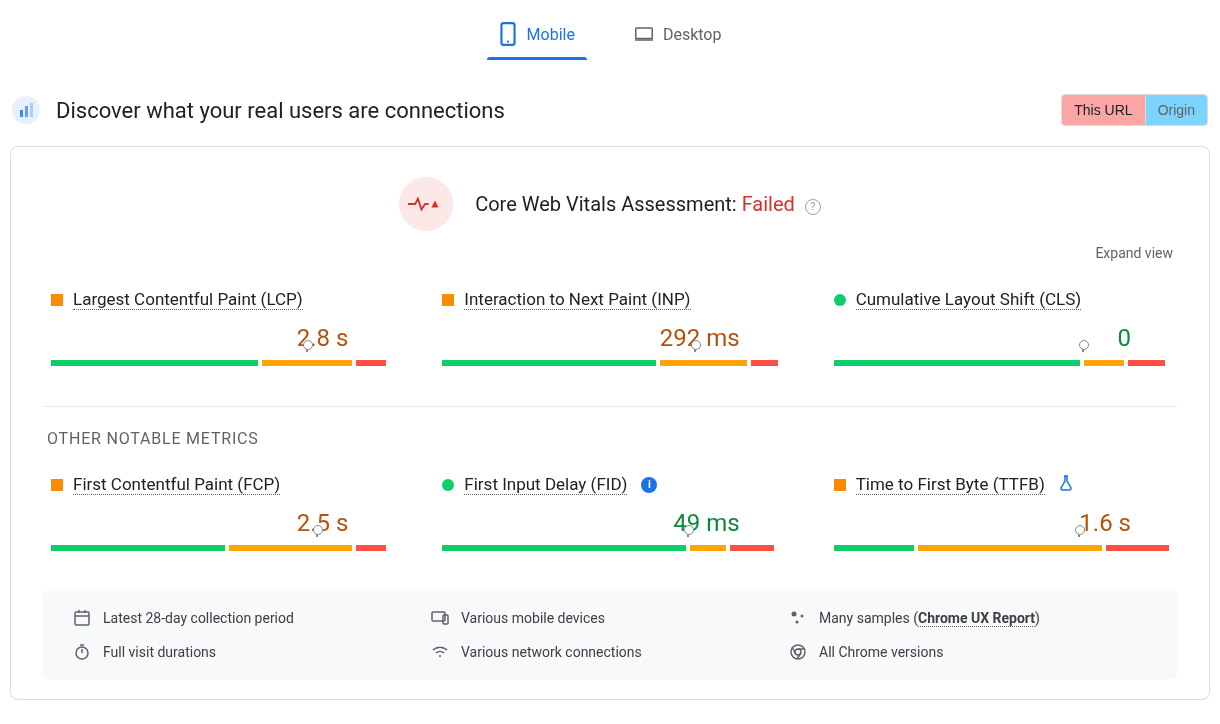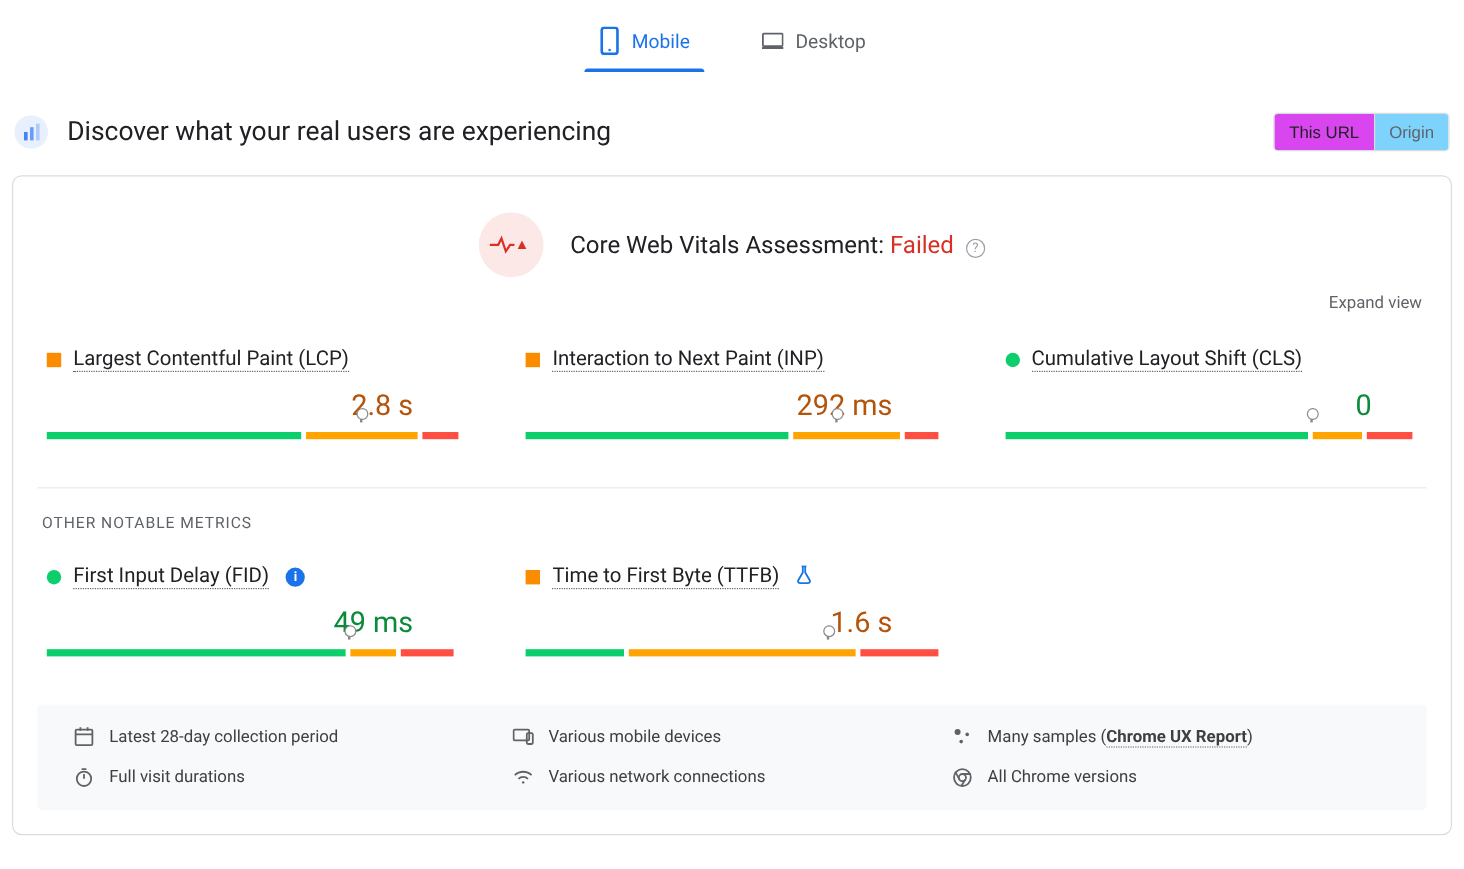--- a/index.html
+++ b/index.html
@@ -63,27 +63,27 @@
   }
   .seg button {
     background: #7dd3fc;
     border: none;
     padding: 7px 12px;
     font-size: 14px;
     color: #5f6368;
     cursor: pointer;
   }
   .seg button + button { border-left: 1px solid #dadce0; }
-  .seg button.active { background: #d946ef; color: #202124; }
+  .seg button.active { background: #fca5a5; color: #202124; }
 
   .card {
     margin: 6px 10px 10px;
     border: 1px solid #dadce0;
     border-radius: 8px;
-    padding: 30px 20px 20px;
+    padding: 30px 32px 20px;
   }
   .assessment {
     display: flex;
     justify-content: center;
     align-items: center;
     gap: 22px;
     margin-bottom: 14px;
   }
   .pulse {
     width: 54px; height: 54px;
@@ -168,21 +168,21 @@
   .marker::before {
     content:''; position:absolute; top:-6px; left:-3px;
     width:8px; height:8px; border:1px solid #888; border-radius:50%;
     background:#fff;
   }
   .divider {
     border-top: 1px solid #e8eaed;
     margin: 40px 0 22px;
   }
   .subhead {
-    font-size: 13px;
+    font-size: 16px;
     letter-spacing: 0.8px;
     color: #5f6368;
     margin-bottom: 26px;
     padding-left: 4px;
   }
   .footer-box {
     margin-top: 40px;
     background: #f8f9fa;
     border-radius: 4px;
     padding: 18px 30px;
@@ -219,21 +219,21 @@
 <div class="header-row">
   <div class="header-left">
     <span class="logo-icon">
       <svg width="28" height="28" viewBox="0 0 28 28">
           <circle cx="14" cy="14" r="14" fill="#e8f0fe"></circle>
           <rect x="8" y="14" width="3" height="7" fill="#4285f4"></rect>
           <rect x="13" y="10" width="3" height="11" fill="#669df6"></rect>
           <rect x="18" y="7" width="3" height="14" fill="#aecbfa"></rect>
         </svg>
     </span>
-    <span class="heading">Discover what your real users are experiencing</span>
+    <span class="heading">Discover what your real users are connections</span>
   </div>
   <div class="seg">
     <button class="active">This URL</button>
     <button>Origin</button>
   </div>
 </div>
 
 <div class="card">
 
   <div class="assessment">
@@ -302,20 +302,35 @@
       </div>
     </div>
 
   </div>
 
   <div class="divider"></div>
   <div class="subhead">OTHER NOTABLE METRICS</div>
 
   <div class="metrics">
 
+    <div class="metric">
+      <div class="metric-head">
+        <span class="dot orange"></span>
+        <span class="metric-name">First Contentful Paint (FCP)</span>
+      </div>
+      <div class="metric-value val-orange">2.5 s</div>
+      <div class="gauge">
+        <span class="g-green" style="width:52%"></span>
+          <span class="gap"></span>
+          <span class="g-orange" style="width:37%"></span>
+          <span class="gap"></span>
+          <span class="g-red" style="width:9%"></span>
+        <span class="marker" style="left:79%"></span>
+      </div>
+    </div>
 
     <div class="metric">
       <div class="metric-head">
         <span class="dot green"></span>
         <span class="metric-name">First Input Delay (FID)</span>
         <span class="info-badge">i</span>
       </div>
       <div class="metric-value val-green">49 ms</div>
       <div class="gauge">
         <span class="g-green" style="width:73%"></span>

